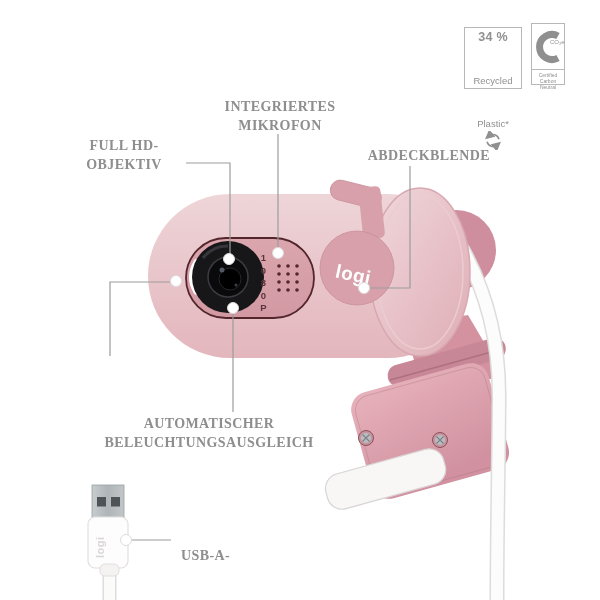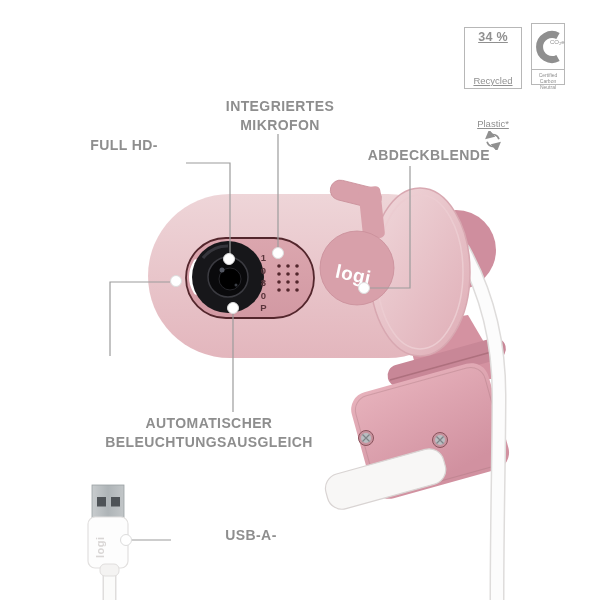--- a/index.html
+++ b/index.html
@@ -1,26 +1,26 @@
 <!DOCTYPE html>
 <html><head>
 <meta charset="utf-8">
 <style>
   html,body{margin:0;padding:0;background:#fff;}
   .stage{position:relative;width:600px;height:600px;background:#ffffff;overflow:hidden;
          font-family:"Liberation Sans",sans-serif;}
   .stage svg.scene{position:absolute;left:0;top:0;}
   .callout{position:absolute;color:#8e8e8e;font-weight:700;font-size:14px;
            letter-spacing:.4px;line-height:19px;text-align:center;z-index:5;}
-  .callout span{display:block;}
+  .callout span{display:block;font-family:Liberation Serif, serif;}
   .callout.left-align{text-align:left;}
   .vtext{position:absolute;writing-mode:vertical-rl;text-orientation:upright;
          font-size:9.5px;font-weight:700;letter-spacing:1.5px;color:#5a343b;z-index:4;}
   .badge{position:absolute;border:1px solid #b7b7b7;background:#fff;color:#909090;
-         text-align:center;z-index:6;box-sizing:border-box;text-decoration:underline;}
+         text-align:center;z-index:6;box-sizing:border-box;}
   .badge-recycled{left:464px;top:27px;width:58px;height:62px;padding-top:3px;}
   .badge-recycled .big{font-size:12.5px;font-weight:700;letter-spacing:.3px;line-height:13px;}
   .badge-recycled .small{font-size:9.5px;line-height:10.5px;margin-top:32px;}
   .badge-recycled svg{display:block;margin:2px auto 0;}
   .badge-carbon{left:531px;top:23px;width:34px;height:62px;}
   .badge-carbon .cring{position:absolute;left:2px;top:4px;}
   .badge-carbon .csub{position:absolute;left:18px;top:15px;font-size:6px;letter-spacing:0;}
   .badge-carbon .divider{position:absolute;left:0;top:45px;width:100%;border-top:1px solid #b7b7b7;}
   .badge-carbon .caption{position:absolute;left:0;top:48px;width:100%;font-size:5px;line-height:6px;}
 </style>
@@ -160,29 +160,30 @@
   </svg>
 
   <div class="vtext" style="left:258px;top:252px;height:56px;">1080P</div>
 
   <div class="callout" style="left:180px;top:97px;width:200px;">
     <span>INTEGRIERTES</span>
     <span>MIKROFON</span>
   </div>
   <div class="callout" style="left:54px;top:136px;width:140px;">
     <span>FULL HD-</span>
+    <span>OBJEKTIV</span>
   </div>
   <div class="callout" style="left:330px;top:146px;width:160px;text-align:right;">
     <span>ABDECKBLENDE</span>
   </div>
   <div class="callout" style="left:84px;top:414px;width:250px;">
     <span>AUTOMATISCHER</span>
     <span>BELEUCHTUNGSAUSGLEICH</span>
   </div>
-  <div class="callout left-align" style="left:181px;top:526px;width:140px;text-align:center;">
+  <div class="callout left-align" style="left:181px;top:546px;width:140px;">
     <span>USB-A-</span>
   </div>
 
   <div class="badge badge-recycled">
     <div class="big">34 %</div>
     <div class="small">Recycled</div>
     <div class="small">Plastic*</div>
     <svg width="20" height="19" viewBox="0 0 24 24">
       <defs>
         <marker id="ah" markerWidth="6" markerHeight="6" refX="3" refY="3" orient="auto">

